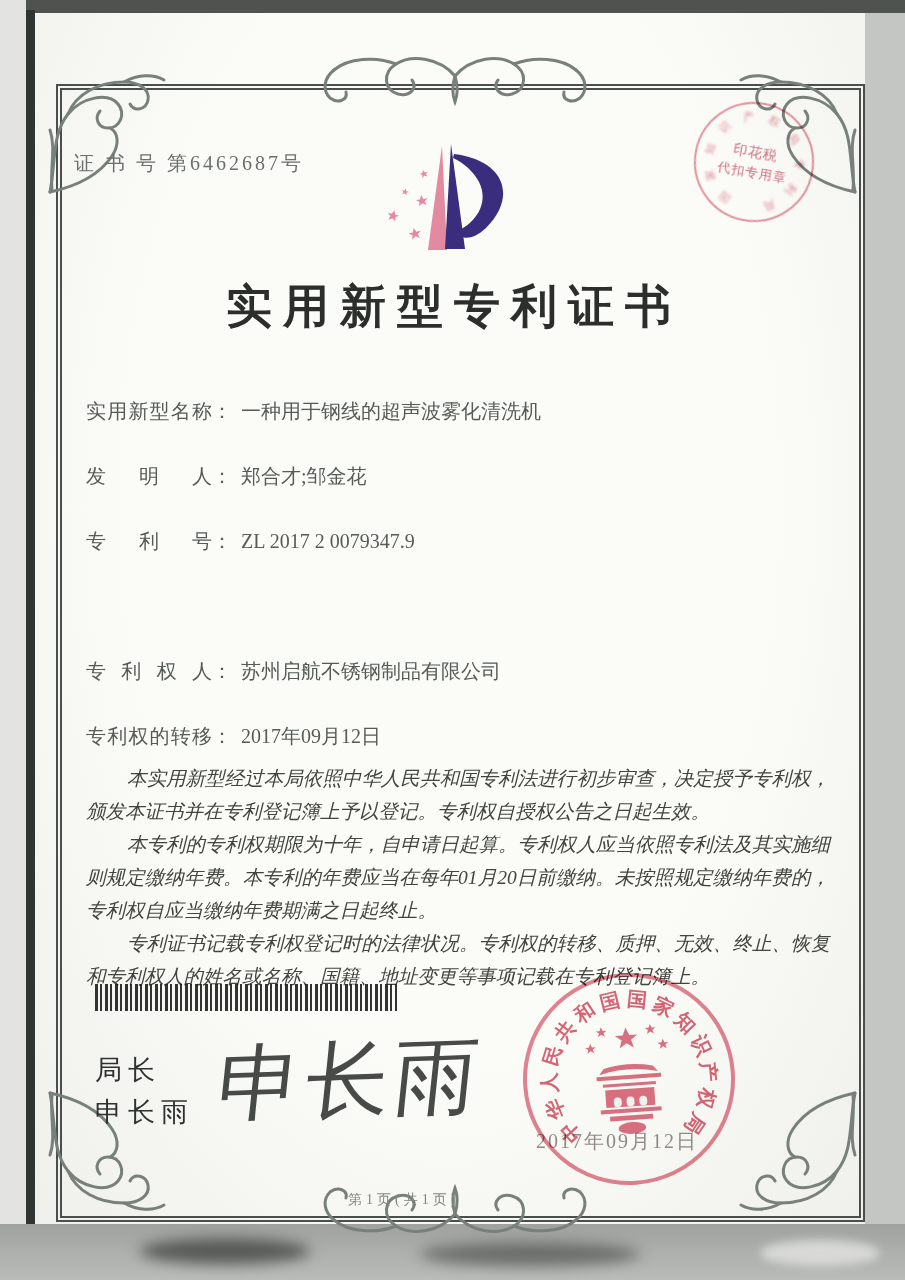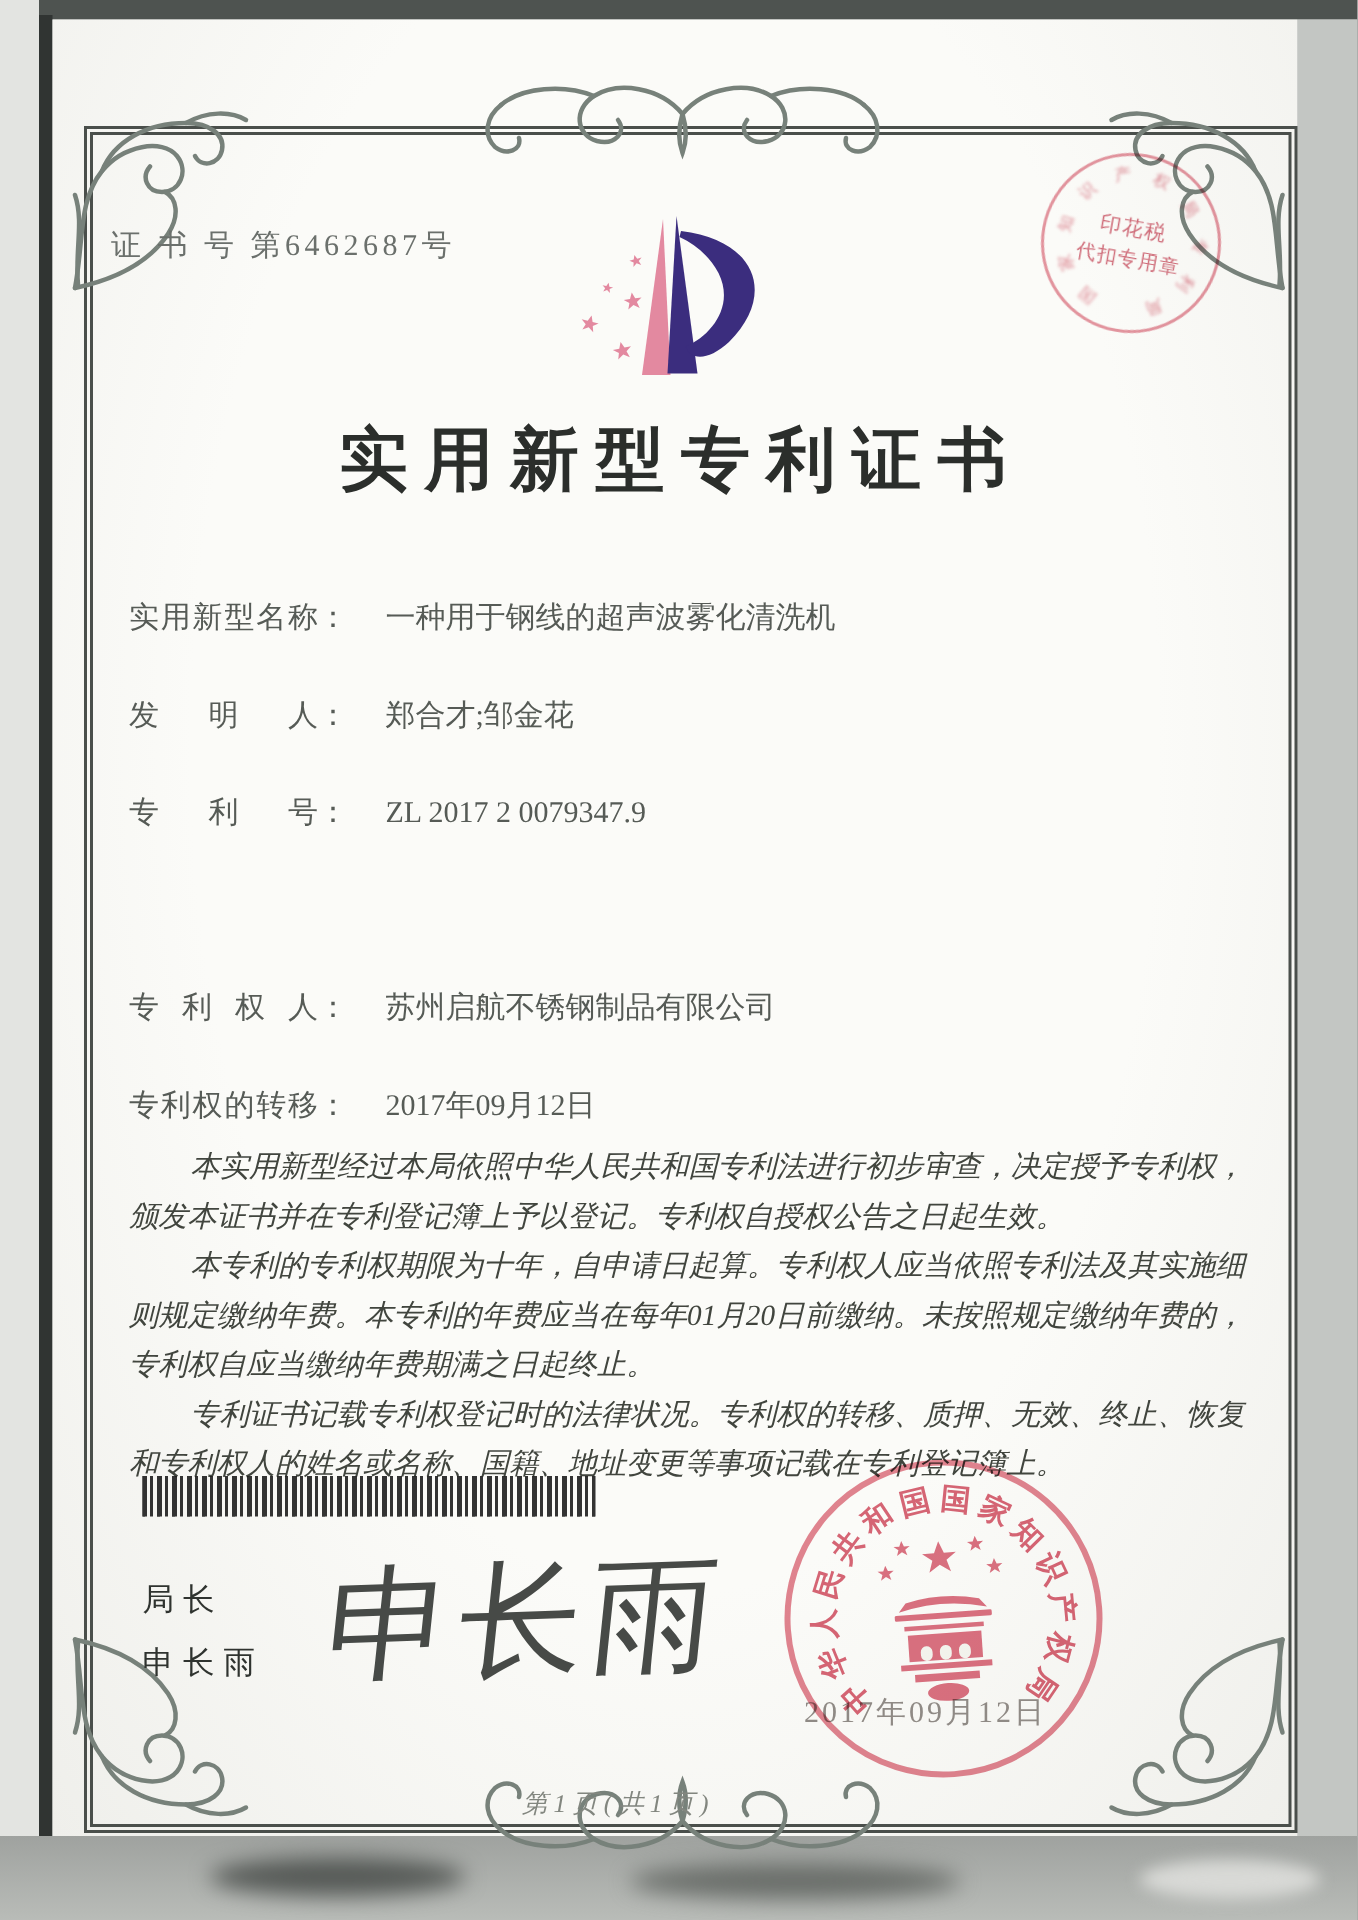--- a/index.html
+++ b/index.html
@@ -34,37 +34,37 @@
   .centerpiece{width:310px;height:64px;left:300px;}
   .centerpiece.top{top:46px;}
   .centerpiece.bottom{top:1180px;transform:scaleY(-1);}
   
   .cert-no{position:absolute;left:74px;top:150px;font-size:20px;letter-spacing:3px;color:#6b706c;}
   .logo{position:absolute;left:362px;top:130px;width:185px;height:138px;}
   .title{position:absolute;left:154px;top:276px;width:600px;text-align:center;
          font-size:46px;font-weight:700;letter-spacing:11px;color:#2b2e2b;}
   .field{position:absolute;left:86px;font-size:20px;color:#565b56;white-space:nowrap;}
   .field .lab{display:inline-block;width:126px;text-align:justify;text-align-last:justify;}
-  .field .val{margin-left:25px;}
+  .field .val{margin-left:9px;}
   .f1{top:398px;} .f2{top:463px;} .f3{top:528px;} .f4{top:593px;} .f5{top:658px;font-family:Liberation Serif, serif;} .f6{top:723px;}
   .body-text{position:absolute;left:86px;top:762px;width:744px;font-size:19.5px;line-height:33px;
              color:#41453e;text-align:justify;font-style:italic;}
   .body-text p{margin:0;text-indent:2.1em;}
   .barcode{position:absolute;left:95px;top:984px;width:302px;height:27px;opacity:.88;
     background-image:
       repeating-linear-gradient(90deg,#181818 0 2px,transparent 2px 5px),
       repeating-linear-gradient(90deg,#181818 0 3px,transparent 3px 10px);}
   .officer{position:absolute;left:95px;font-family:"Liberation Sans","DejaVu Sans",sans-serif;
-           font-size:21px;color:#2f332f;letter-spacing:6px;}
+           font-size:27px;color:#2f332f;letter-spacing:6px;}
   .officer.t{top:1052px;} .officer.n{top:1094px;}
   .signature{position:absolute;left:218px;top:1024px;font-size:84px;color:#383c39;opacity:.92;
              font-family:"DejaVu Sans","Liberation Sans",sans-serif;
              transform:rotate(-2deg) skewX(-8deg);letter-spacing:4px;white-space:nowrap;}
   .seal-date{position:absolute;left:536px;top:1128px;font-size:20px;color:#8f8a85;letter-spacing:2px;}
-  .footer{position:absolute;left:348px;top:1191px;font-size:17px;color:#82867f;letter-spacing:4px;font-style:italic;}
+  .footer{position:absolute;left:348px;top:1191px;font-size:14px;color:#82867f;letter-spacing:4px;}
   
   .seal{position:absolute;border-radius:50%;mix-blend-mode:multiply;}
   .seal-main{left:523px;top:973px;width:204px;height:204px;
              border:4px solid rgba(217,92,110,.75);transform:rotate(-4deg);}
   .seal-small{left:694px;top:102px;width:116px;height:116px;
               border:2.5px solid rgba(220,105,122,.7);transform:rotate(10deg);filter:blur(.3px);}
   .ring{position:absolute;inset:0;}
   .ring span{position:absolute;left:50%;top:50%;width:22px;height:22px;margin:-11px;
              display:flex;align-items:center;justify-content:center;transform-origin:center;}
   .seal-main .ring span{font-size:20px;font-weight:700;color:rgba(210,75,95,.85);}

